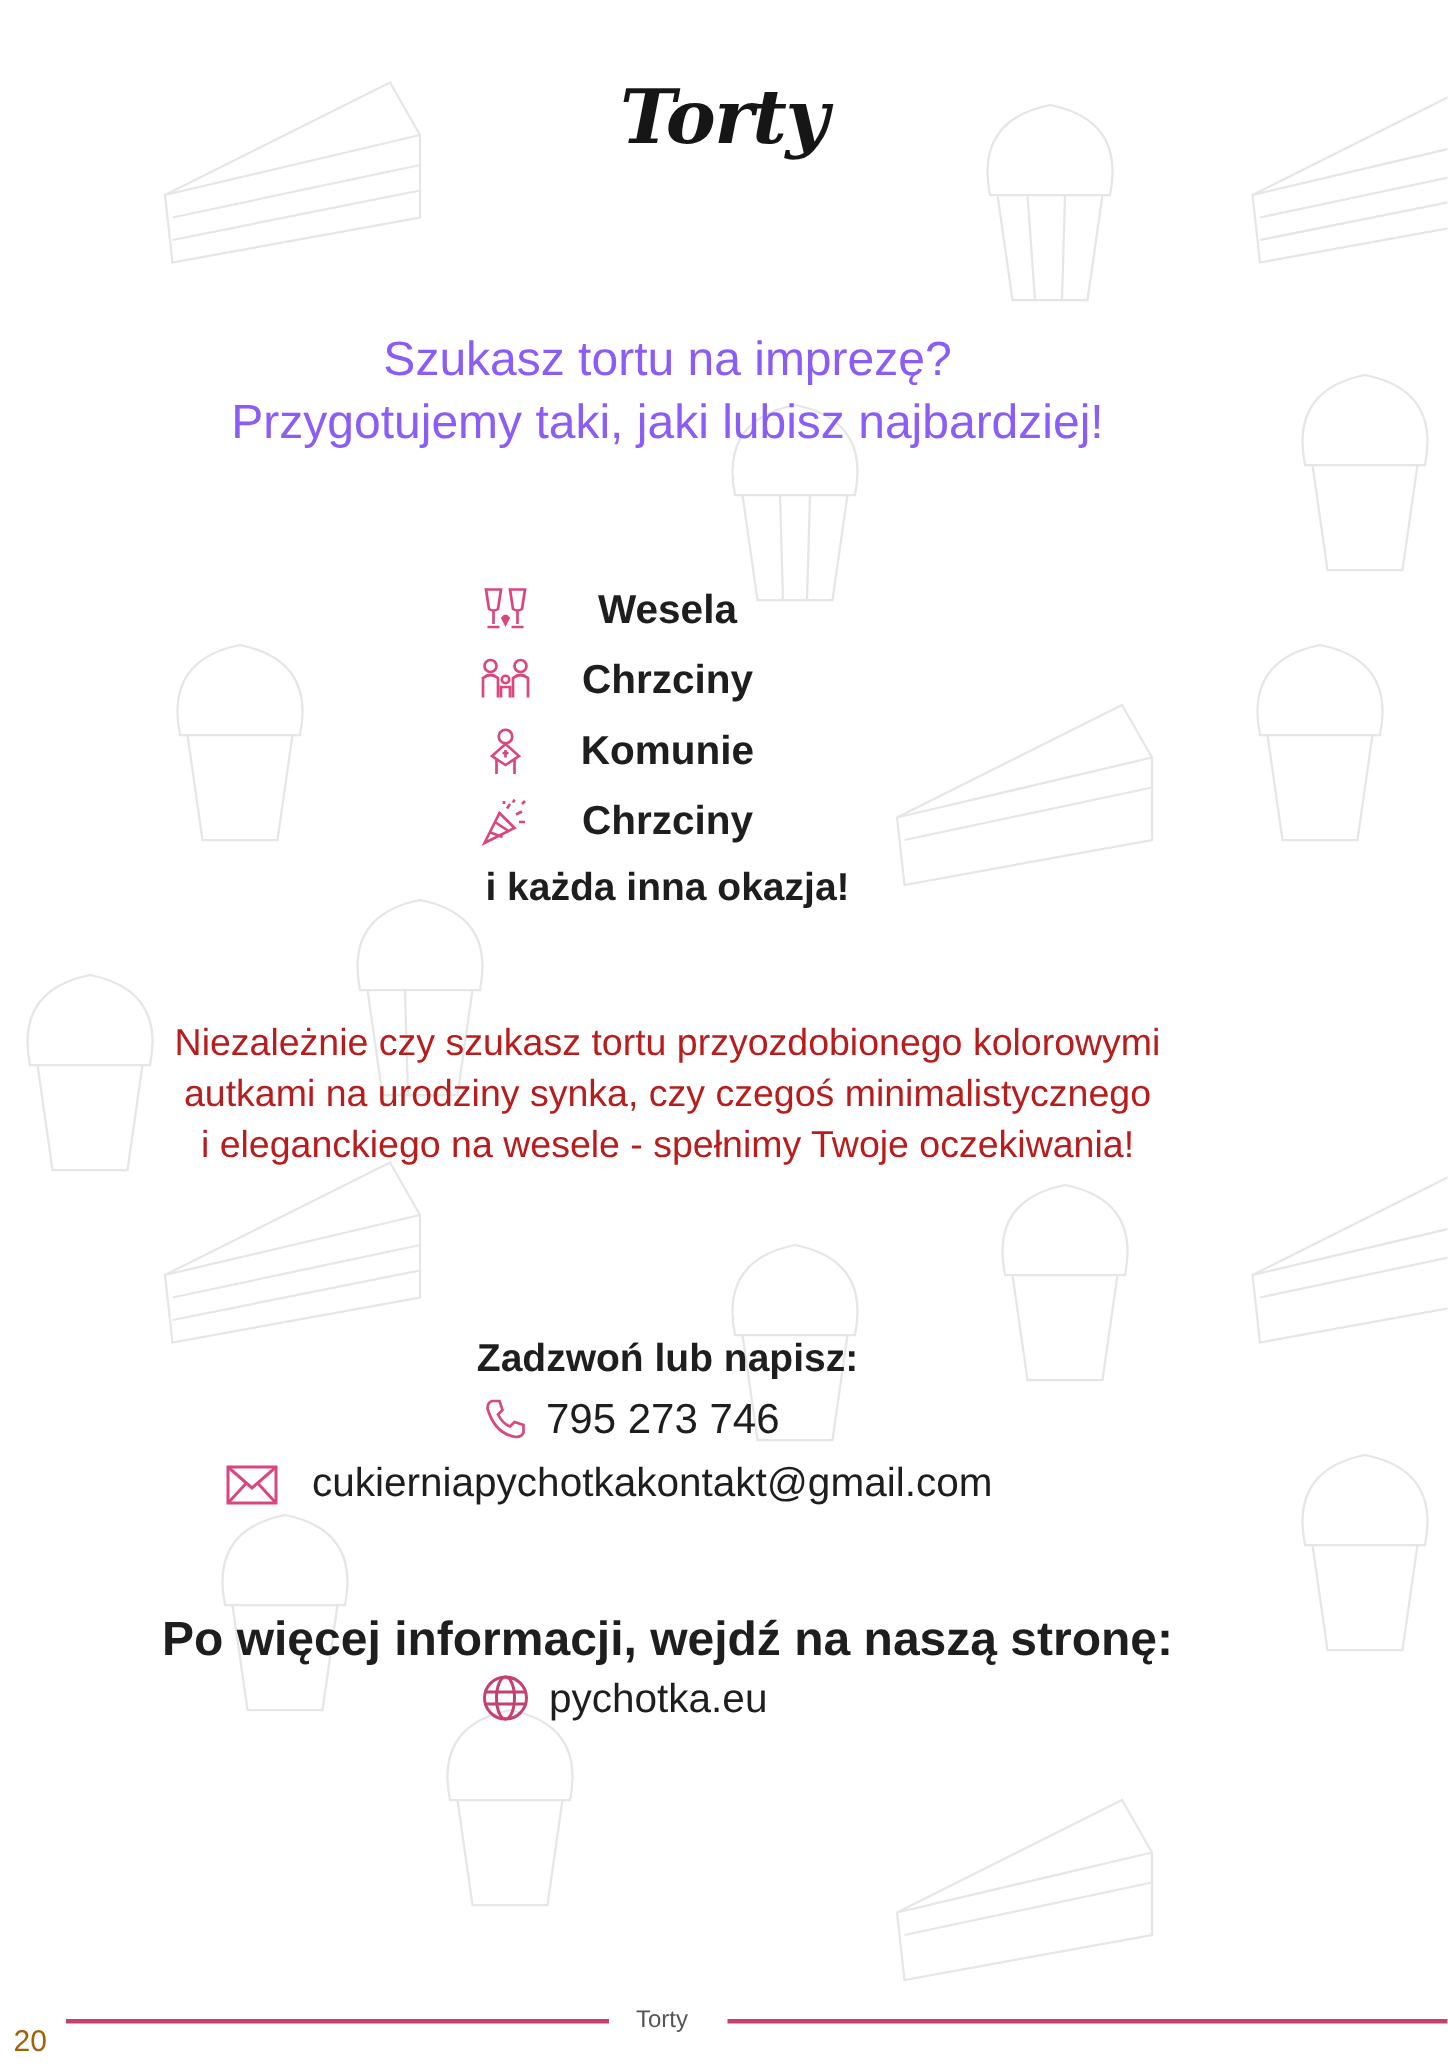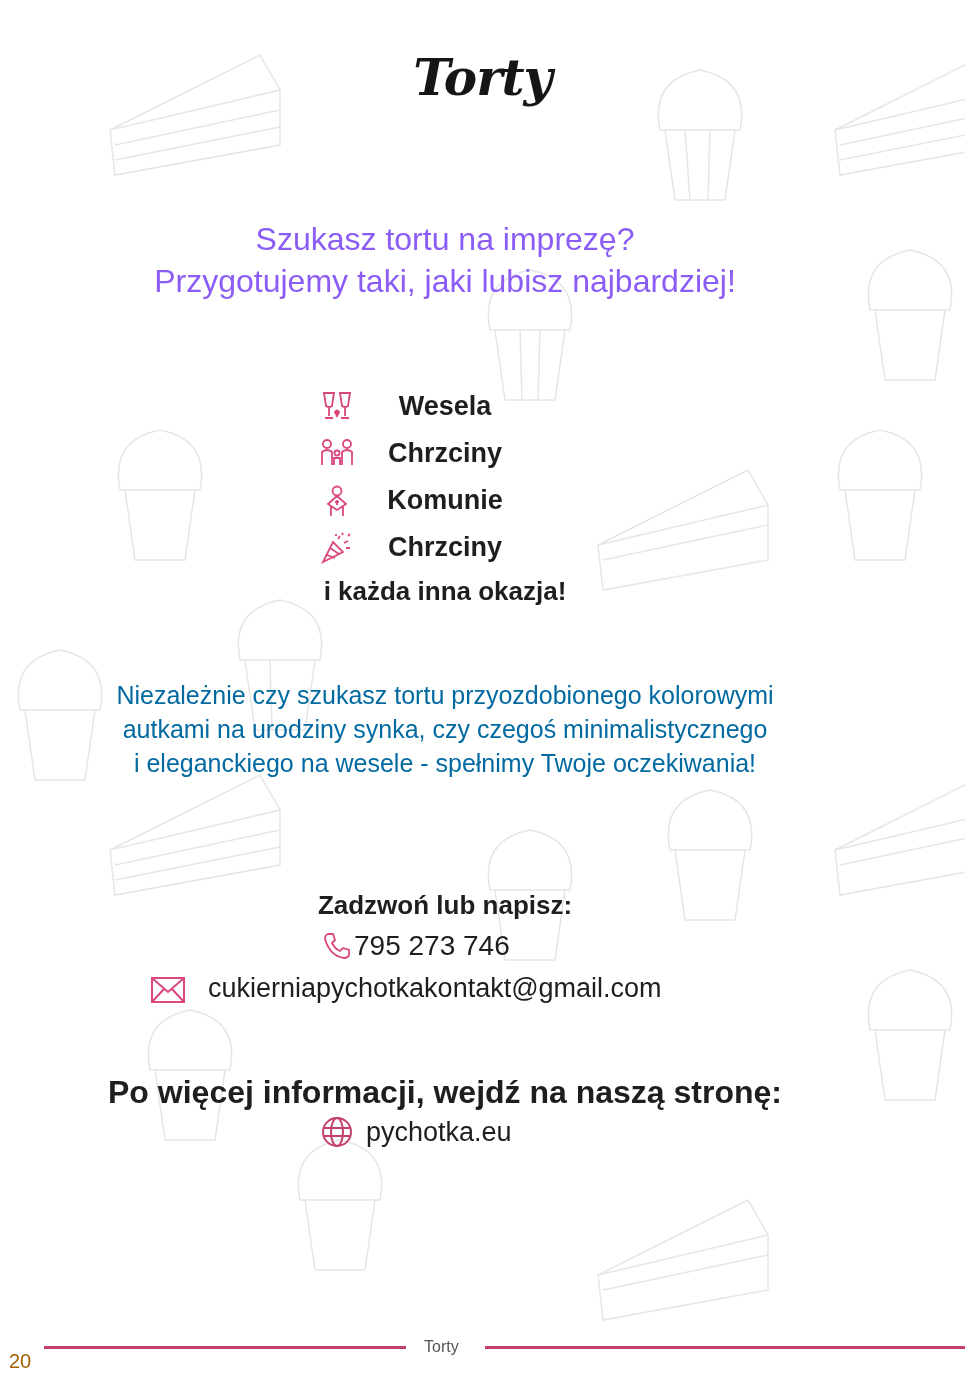--- a/index.html
+++ b/index.html
@@ -7,23 +7,23 @@
          font-family:"Liberation Sans", "DejaVu Sans", sans-serif; color:#1e1e1e; }
   .bg { position:absolute; inset:0; z-index:0; }
   .layer { position:absolute; inset:0; z-index:1; }
   .title { position:absolute; top:48px; left:0; width:965px; text-align:center;
            font-family:"DejaVu Serif", serif; font-weight:bold; font-style:italic; font-size:50px; letter-spacing:-1px; color:#161616; }
   .headline { position:absolute; top:218px; left:0; width:890px; text-align:center; font-weight:normal; font-size:32px; line-height:42px; color:#8b5cf6; }
   .occ-row { position:absolute; left:0; width:965px; height:40px; }
   .occ-icon { position:absolute; left:320px; top:4px; width:34px; height:34px; }
   .occ-label { position:absolute; left:0; width:890px; text-align:center; font-weight:bold; font-size:27px; line-height:40px; }
   .any { position:absolute; top:576px; left:0; width:890px; text-align:center; font-weight:bold; font-size:26px; }
-  .para { position:absolute; top:678px; left:0; width:890px; text-align:center; font-size:25px; line-height:34px; color:#0369a1; }
+  .para { position:absolute; top:678px; left:0; width:890px; text-align:center; font-size:25px; line-height:34px; color:#b91c1c; }
   .contact-h { position:absolute; top:890px; left:0; width:890px; text-align:center; font-weight:bold; font-size:26px; }
-  .phone { position:absolute; top:926px; left:322px; height:40px; display:flex; align-items:center; gap:2px; font-size:28px; }
+  .phone { position:absolute; top:926px; left:322px; height:40px; display:flex; align-items:center; gap:12px; font-size:28px; }
   .email { position:absolute; top:964px; left:150px; height:40px; display:flex; align-items:flex-end; gap:22px; font-size:27px; }
   .web-h { position:absolute; top:1074px; left:0; width:890px; text-align:center; font-weight:bold; font-size:32px; }
   .web { position:absolute; top:1112px; left:320px; height:40px; display:flex; align-items:center; gap:12px; font-size:27px; }
   .footer-line { position:absolute; top:1346px; height:3px; background:#c4406f; }
   .footer-label { position:absolute; top:1338px; left:424px; font-size:16px; color:#555; }
   .page-num { position:absolute; top:1350px; left:9px; font-size:20px; color:#a16207; }
 </style>
 </head>
 <body>
 

